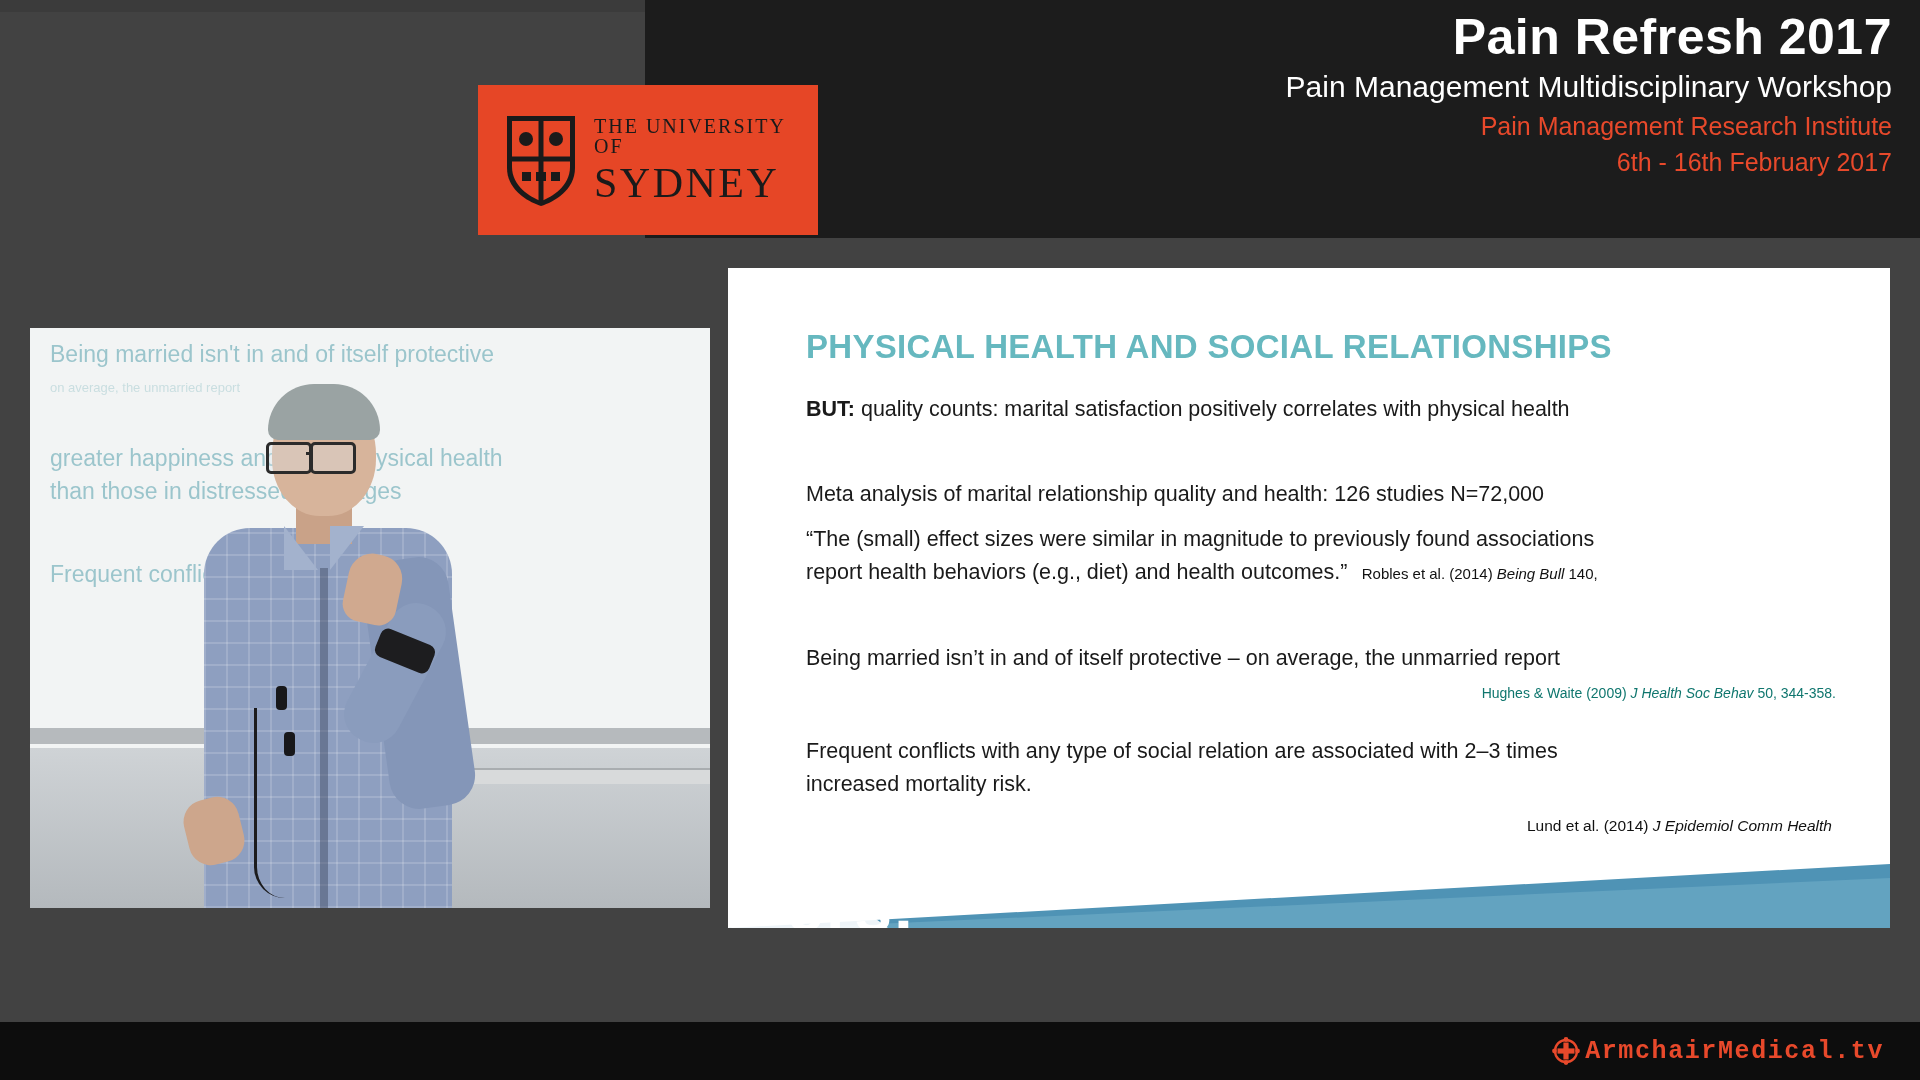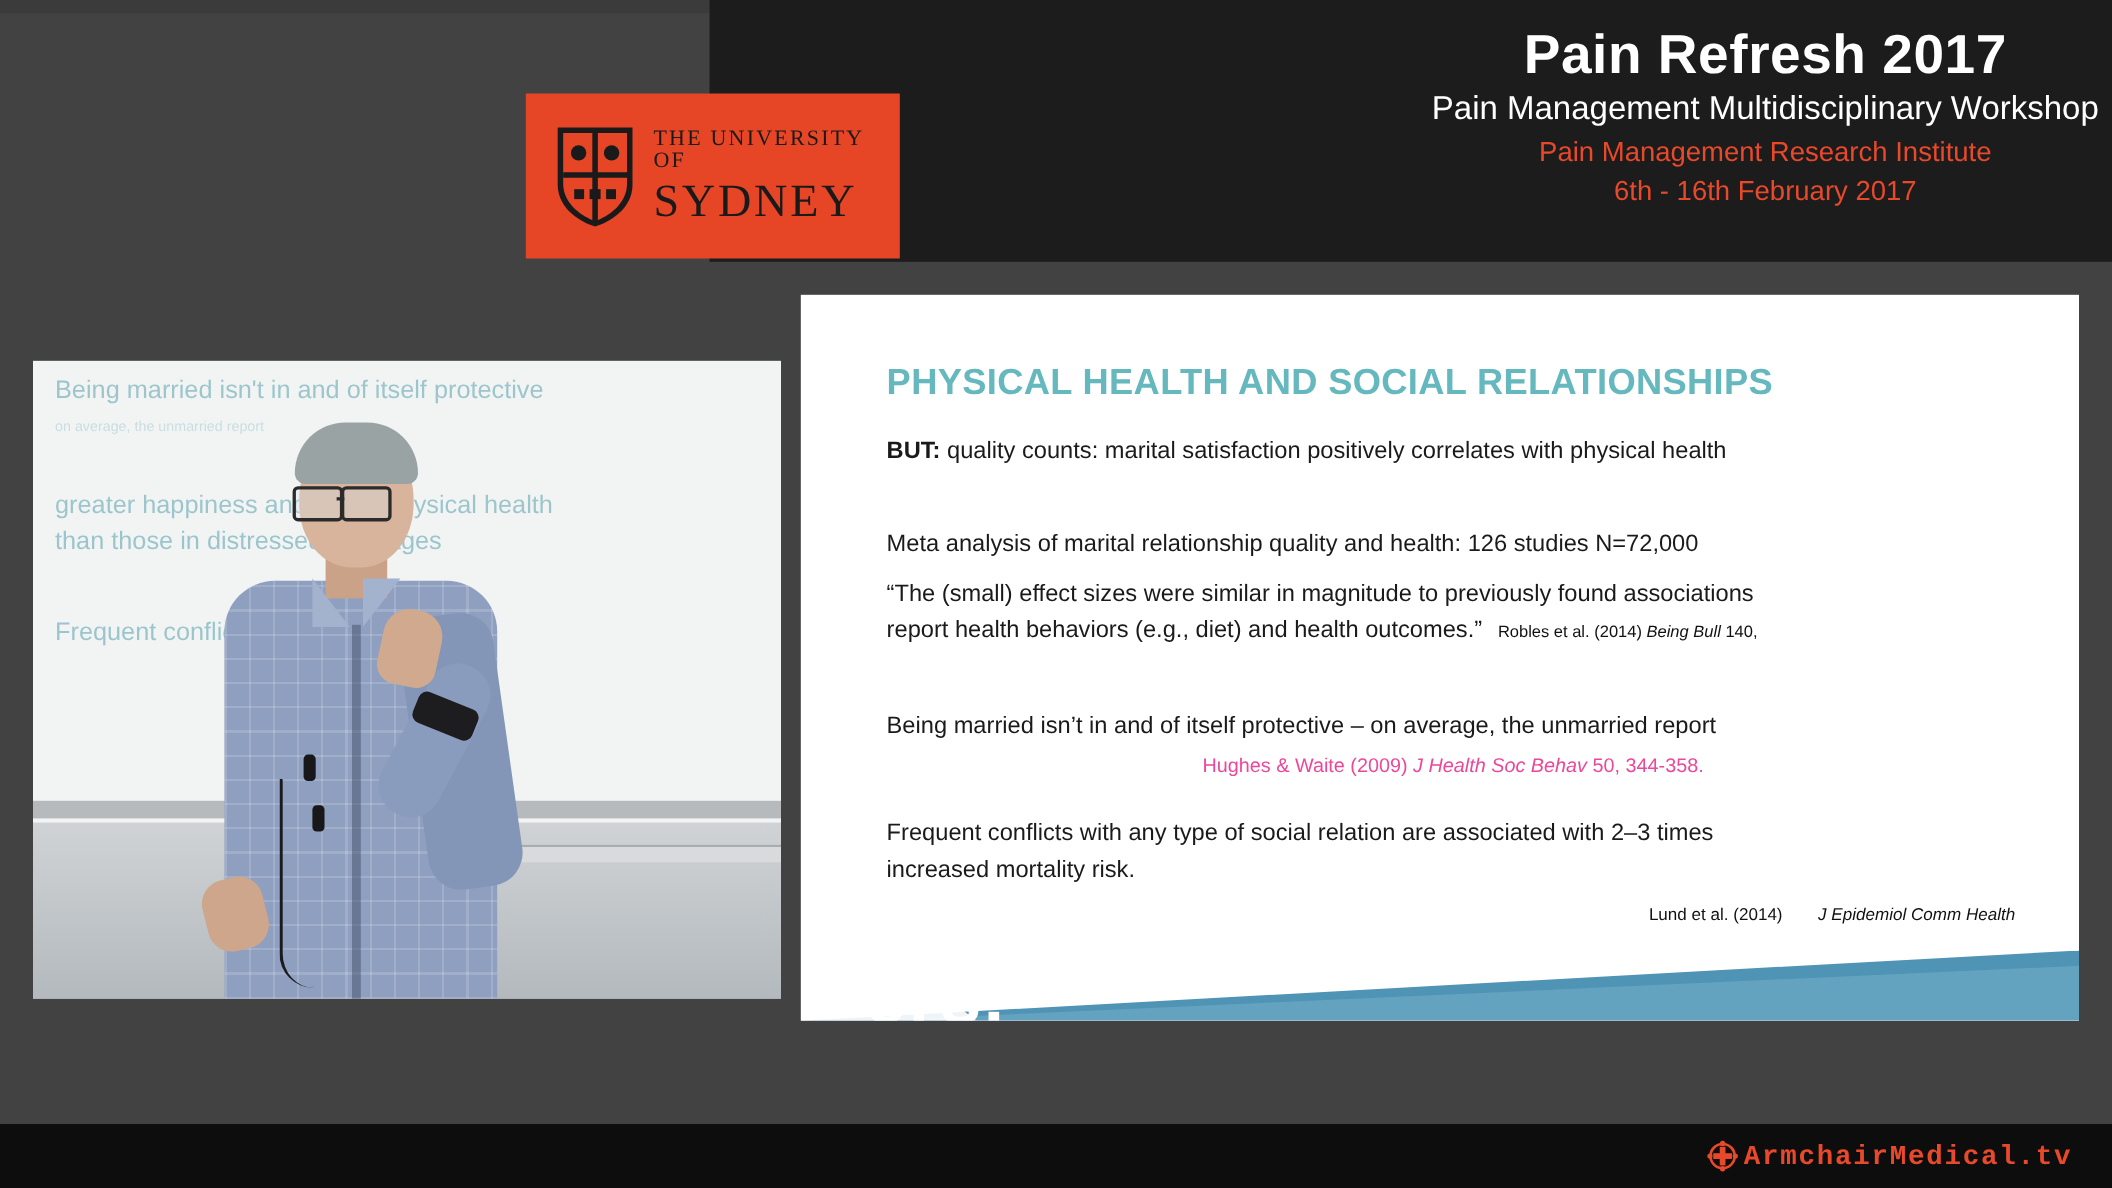--- a/index.html
+++ b/index.html
@@ -32,24 +32,23 @@
   .header-band {
     position: absolute;
     left: 645px;
     top: 0;
     width: 1275px;
     height: 238px;
     background: #1c1c1c;
   }
   .header-band .inner {
     position: absolute;
-    right: 12px;
+    right: 28px;
     top: 8px;
-    text-align: center;
-    margin-top: 12px;
+    text-align: right;
   }
   .title-main {
     color: #ffffff;
     font-size: 50px;
     font-weight: bold;
     line-height: 58px;
     letter-spacing: 0.5px;
     white-space: nowrap;
   }
   .title-sub {
@@ -361,34 +360,34 @@
   .ln b { font-weight: bold; }
   .gap-lg { height: 52px; }
   .gap-md { height: 34px; }
   .gap-sm { height: 12px; }
   .cite-inline {
     font-size: 15px;
     color: #111;
   }
   .cite-inline i { font-style: italic; }
   .cite-right {
-    text-align: center;
-    font-size: 18px;
-    color: #ec4899;
+    text-align: right;
+    font-size: 14px;
+    color: #0f766e;
     margin-top: 10px;
   }
   .cite-right i { font-style: italic; }
   .cite-right2 {
     text-align: right;
     font-size: 15.5px;
     color: #111;
     margin-top: 16px;
     padding-right: 4px;
   }
-  .cite-right2 i { font-style: italic; margin-left: 28px; }
+  .cite-right2 i { font-style: italic; }
   
   .slide-wedge {
     position: absolute;
     left: 0;
     bottom: 0;
     width: 1162px;
     height: 64px;
     overflow: hidden;
   }
   .ghost-text {

